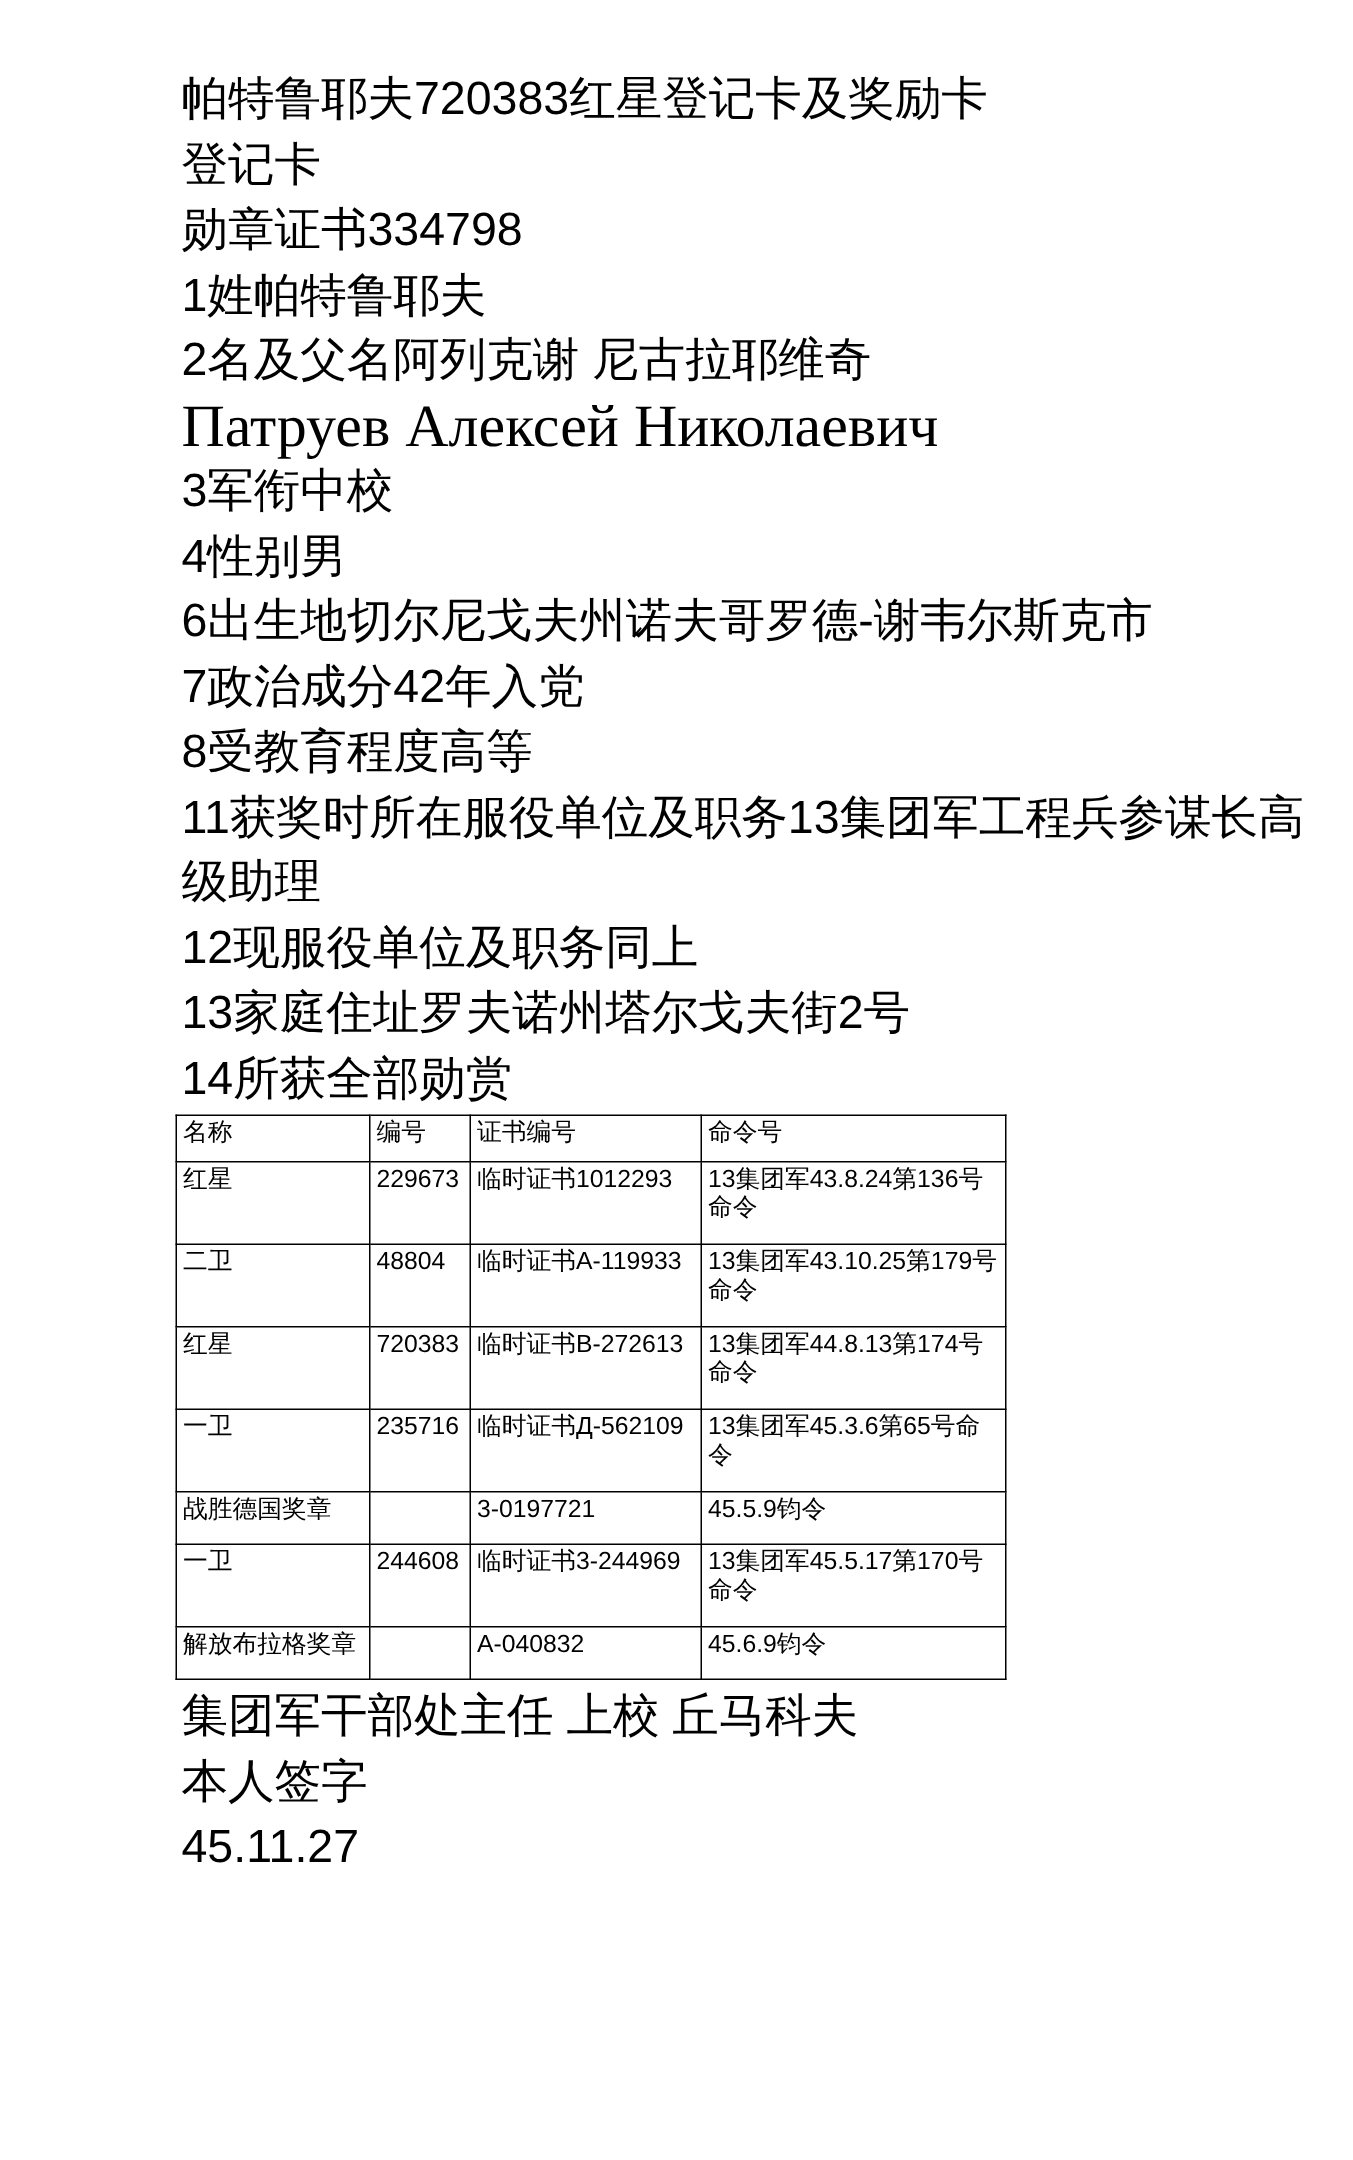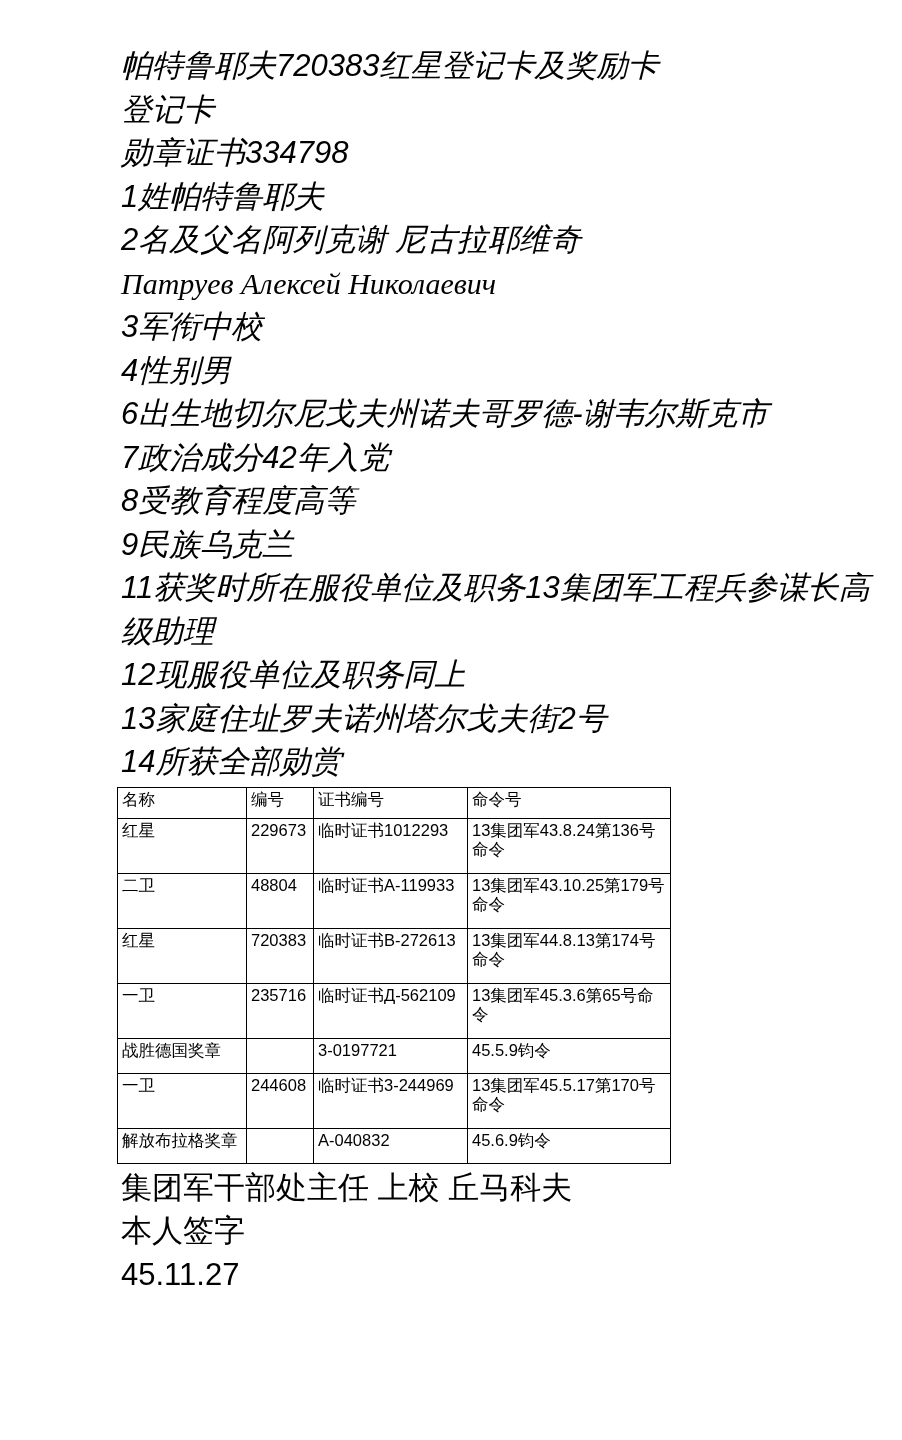--- a/index.html
+++ b/index.html
@@ -18,32 +18,31 @@
   .page {
     position: relative;
     width: 902px;
     height: 1440px;
     box-sizing: border-box;
     padding: 44px 0 0 0;
   }
   .doc-body {
     padding-left: 121px;
     padding-right: 16px;
-    font-style: italic;
   }
   .line {
     font-size: 31px;
     line-height: 43.5px;
     white-space: pre-wrap;
     letter-spacing: 0px;
     font-weight: 400;
   }
   .line.cyrillic {
     font-family: "Liberation Serif", "DejaVu Serif", serif;
-    font-size: 30px;
+    font-size: 40px;
   }
   .awards-table-wrap {
     padding-left: 117px;
     margin-top: 3px;
   }
   table.awards {
     border-collapse: collapse;
     table-layout: fixed;
     width: 553px;
     font-size: 16.5px;
@@ -93,21 +92,20 @@
 
     <div class="line">1姓帕特鲁耶夫</div>
     <div class="line">2名及父名阿列克谢 尼古拉耶维奇</div>
     <div class="line cyrillic">Патруев Алексей Николаевич</div>
 
     <div class="line">3军衔中校</div>
     <div class="line">4性别男</div>
     <div class="line">6出生地切尔尼戈夫州诺夫哥罗德-谢韦尔斯克市</div>
     <div class="line">7政治成分42年入党</div>
     <div class="line">8受教育程度高等</div>
-    <div class="line">9民族乌克兰</div>
     <div class="line">11获奖时所在服役单位及职务13集团军工程兵参谋长高级助理</div>
     <div class="line">12现服役单位及职务同上</div>
     <div class="line">13家庭住址罗夫诺州塔尔戈夫街2号</div>
     <div class="line">14所获全部勋赏</div>
 
   </div>
 
   <div class="awards-table-wrap">
     <table class="awards">
       <colgroup>

